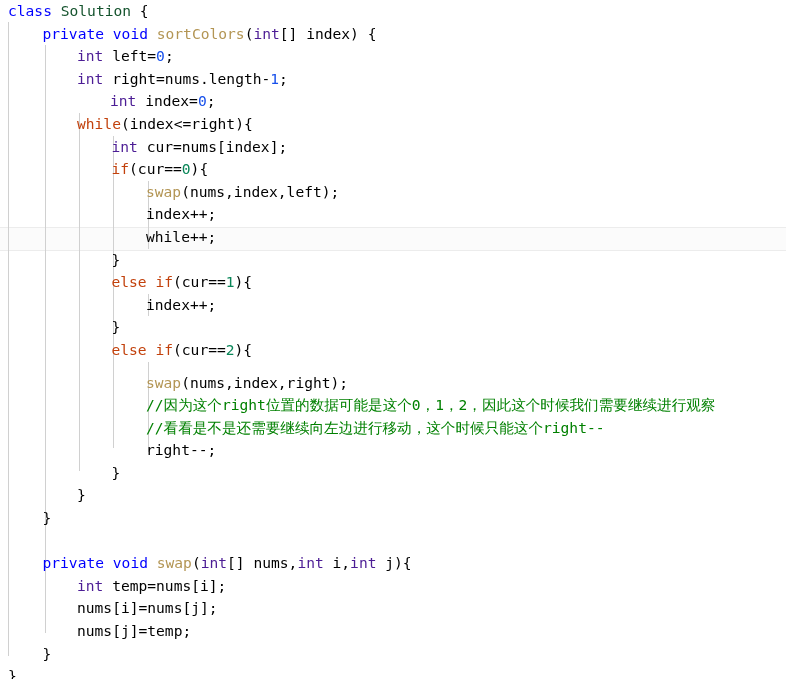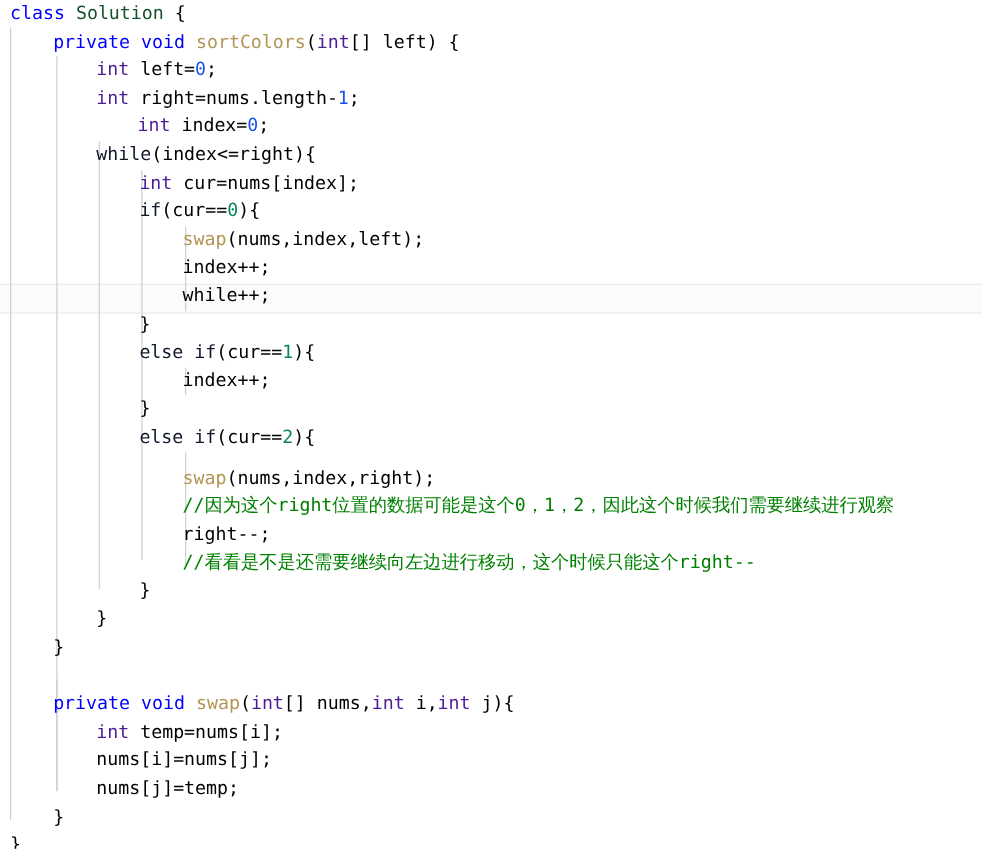--- a/index.html
+++ b/index.html
@@ -51,21 +51,21 @@
     height: 22.6px;
     line-height: 22.6px;
     font-size: 14.6px;
     white-space: pre;
     color: #000000;
     letter-spacing: 0px;
   }
 
   
   .kw    { color: #0000ff; }           
-  .kw2   { color: #0f172a; }           
+  .kw2   { color: #c2410c; }           
   .type  { color: #4c1d95; }           
   .cls   { color: #14532d; }           
   .fn    { color: #b39554; }           
   .num   { color: #1750eb; }           
   .numg  { color: #098658; }           
   .cmt   { color: #008000; }           
   .plain { color: #000000; }
   .brace { color: #000000; }
 </style>
 </head>
@@ -81,39 +81,39 @@
       <div class="guide" style="left: 45px; top: 543px; height: 90px;"></div>
       <div class="guide" style="left: 79px; top: 113px; height: 358px;"></div>
       <div class="guide" style="left: 113px; top: 136px; height: 312px;"></div>
       <div class="guide" style="left: 148px; top: 181px; height: 68px;"></div>
       <div class="guide" style="left: 148px; top: 294px; height: 22px;"></div>
       <div class="guide" style="left: 148px; top: 362px; height: 90px;"></div>
     </div>
 
   <div class="code" id="code">
       <div class="ln" style="padding-left: 8px;"><span class="kw">class</span><span class="plain"> </span><span class="cls">Solution</span><span class="plain"> </span><span class="brace">{</span></div>
-      <div class="ln" style="padding-left: 42.5px;"><span class="kw">private</span><span class="plain"> </span><span class="kw">void</span><span class="plain"> </span><span class="fn">sortColors</span><span class="plain">(</span><span class="type">int</span><span class="plain">[] left) {</span></div>
+      <div class="ln" style="padding-left: 42.5px;"><span class="kw">private</span><span class="plain"> </span><span class="kw">void</span><span class="plain"> </span><span class="fn">sortColors</span><span class="plain">(</span><span class="type">int</span><span class="plain">[] index) {</span></div>
       <div class="ln" style="padding-left: 77px;"><span class="type">int</span><span class="plain"> left=</span><span class="num">0</span><span class="plain">;</span></div>
       <div class="ln" style="padding-left: 77px;"><span class="type">int</span><span class="plain"> right=nums.length-</span><span class="num">1</span><span class="plain">;</span></div>
       <div class="ln" style="padding-left: 110px;"><span class="type">int</span><span class="plain"> index=</span><span class="num">0</span><span class="plain">;</span></div>
       <div class="ln" style="padding-left: 77px;"><span class="kw2">while</span><span class="plain">(index&lt;=right){</span></div>
       <div class="ln" style="padding-left: 111.5px;"><span class="type">int</span><span class="plain"> cur=nums[index];</span></div>
       <div class="ln" style="padding-left: 111.5px;"><span class="kw2">if</span><span class="plain">(cur==</span><span class="numg">0</span><span class="plain">){</span></div>
       <div class="ln" style="padding-left: 146px;"><span class="fn">swap</span><span class="plain">(nums,index,left);</span></div>
       <div class="ln" style="padding-left: 146px;"><span class="plain">index++;</span></div>
       <div class="ln" style="padding-left: 146px;"><span class="plain">while++;</span></div>
       <div class="ln" style="padding-left: 111.5px;"><span class="brace">}</span></div>
       <div class="ln" style="padding-left: 111.5px;"><span class="kw2">else</span><span class="plain"> </span><span class="kw2">if</span><span class="plain">(cur==</span><span class="numg">1</span><span class="plain">){</span></div>
       <div class="ln" style="padding-left: 146px;"><span class="plain">index++;</span></div>
       <div class="ln" style="padding-left: 111.5px;"><span class="brace">}</span></div>
       <div class="ln" style="padding-left: 111.5px;"><span class="kw2">else</span><span class="plain"> </span><span class="kw2">if</span><span class="plain">(cur==</span><span class="numg">2</span><span class="plain">){</span></div>
       <div class="ln" style="padding-left: 146px; margin-top: 10px;"><span class="fn">swap</span><span class="plain">(nums,index,right);</span></div>
       <div class="ln" style="padding-left: 146px;"><span class="cmt">//因为这个right位置的数据可能是这个0，1，2，因此这个时候我们需要继续进行观察</span></div>
+      <div class="ln" style="padding-left: 146px;"><span class="cmt">//看看是不是还需要继续向左边进行移动，这个时候只能这个right--</span></div>
       <div class="ln" style="padding-left: 146px;"><span class="plain">right--;</span></div>
-      <div class="ln" style="padding-left: 146px;"><span class="cmt">//看看是不是还需要继续向左边进行移动，这个时候只能这个right--</span></div>
       <div class="ln" style="padding-left: 111.5px;"><span class="brace">}</span></div>
       <div class="ln" style="padding-left: 77px;"><span class="brace">}</span></div>
       <div class="ln" style="padding-left: 42.5px;"><span class="brace">}</span></div>
       <div class="ln" style="padding-left: 8px;">&nbsp;</div>
       <div class="ln" style="padding-left: 42.5px;"><span class="kw">private</span><span class="plain"> </span><span class="kw">void</span><span class="plain"> </span><span class="fn">swap</span><span class="plain">(</span><span class="type">int</span><span class="plain">[] nums,</span><span class="type">int</span><span class="plain"> i,</span><span class="type">int</span><span class="plain"> j){</span></div>
       <div class="ln" style="padding-left: 77px;"><span class="type">int</span><span class="plain"> temp=nums[i];</span></div>
       <div class="ln" style="padding-left: 77px;"><span class="plain">nums[i]=nums[j];</span></div>
       <div class="ln" style="padding-left: 77px;"><span class="plain">nums[j]=temp;</span></div>
       <div class="ln" style="padding-left: 42.5px;"><span class="brace">}</span></div>
       <div class="ln" style="padding-left: 8px;"><span class="brace">}</span></div>

